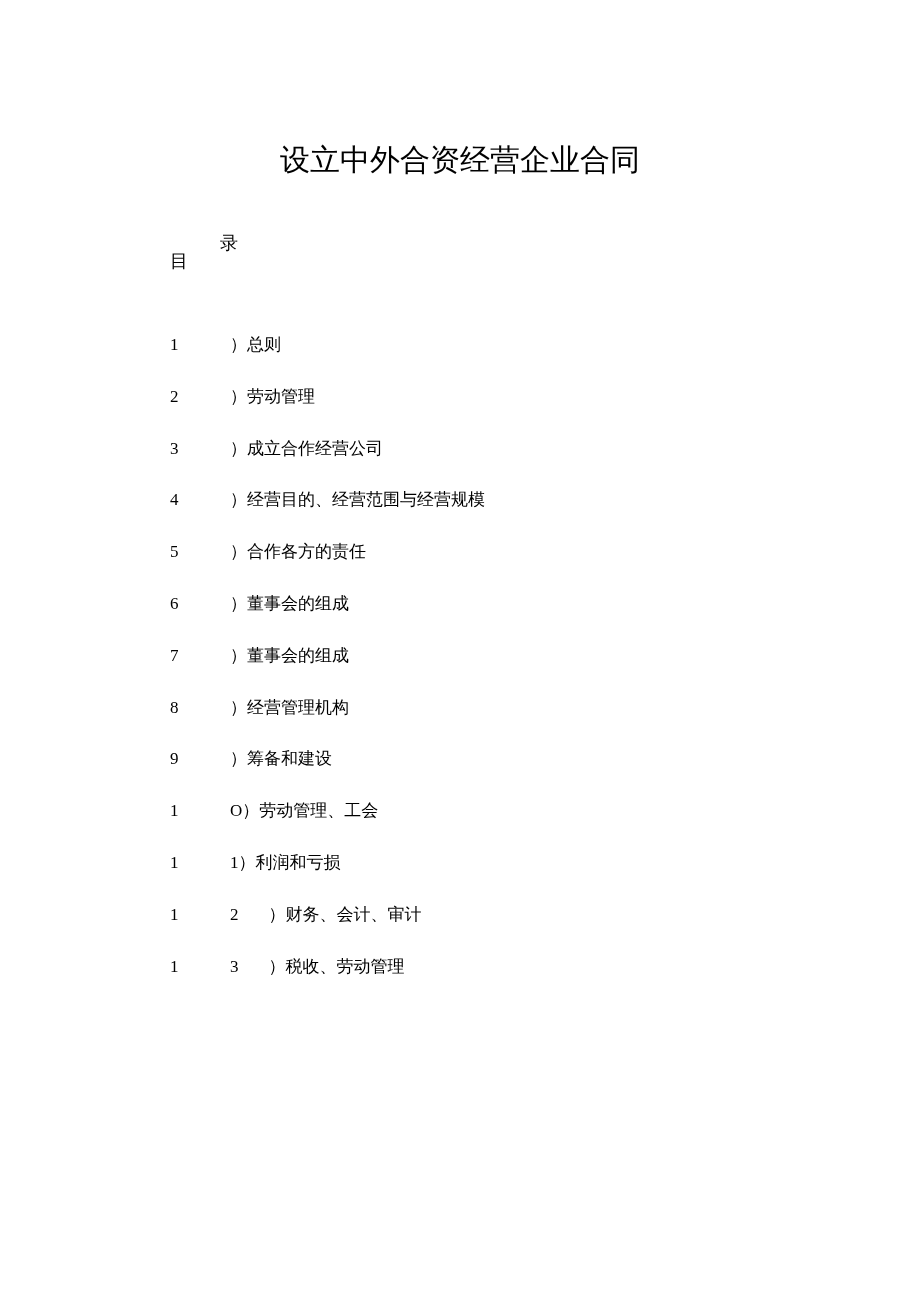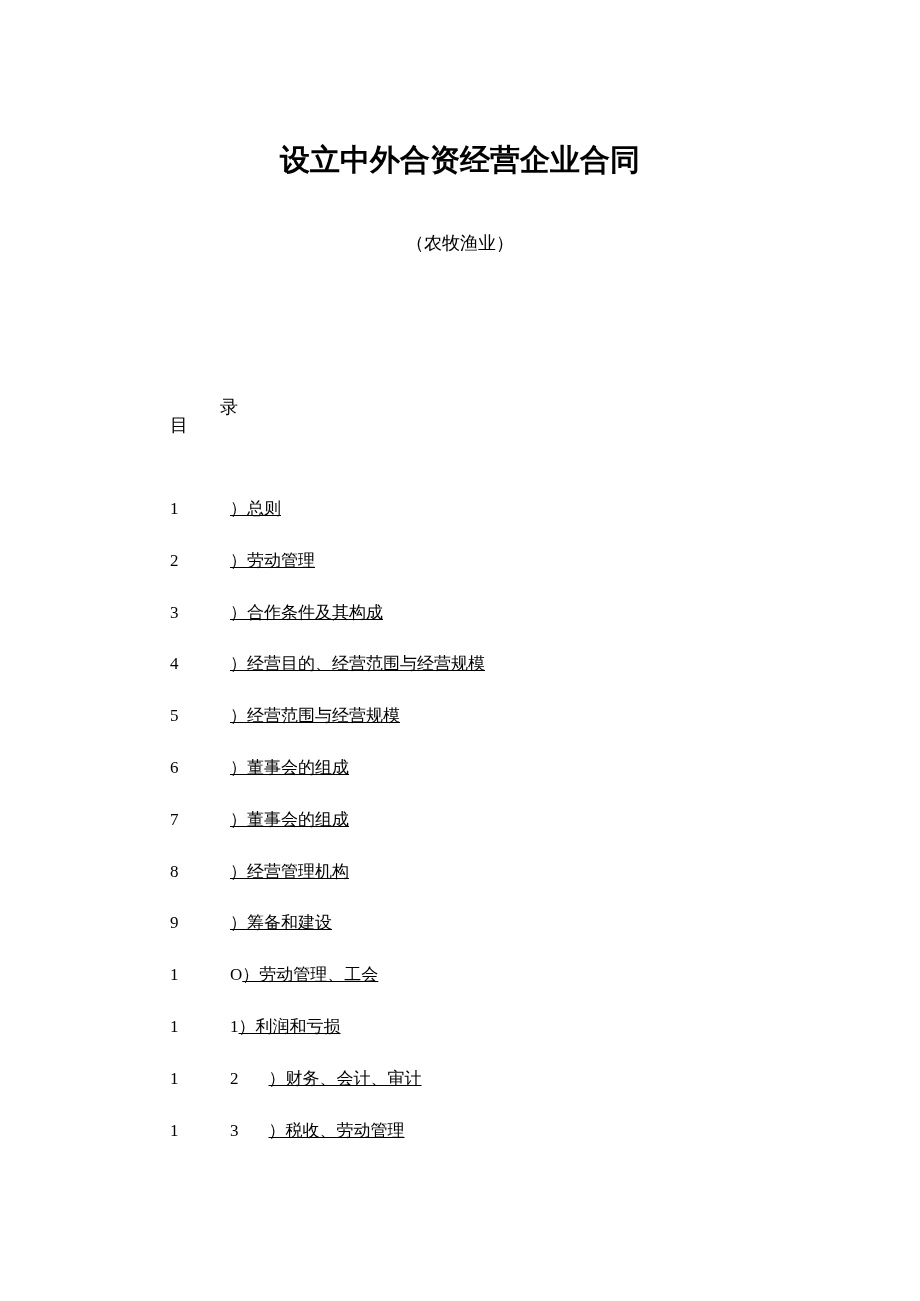--- a/index.html
+++ b/index.html
@@ -14,21 +14,21 @@
       font-family: "SimSun", "宋体", serif;
       color: #000000;
       position: relative;
     }
     .page {
       padding: 140px 170px 0 170px;
     }
     .title {
       text-align: center;
       font-size: 30px;
-      font-weight: bold;
+      font-weight: normal;
       margin-bottom: 50px;
     }
     .subtitle {
       text-align: center;
       font-size: 18px;
       margin-bottom: 140px;
     }
     .toc-header {
       display: flex;
       font-size: 18px;
@@ -52,63 +52,61 @@
       margin-bottom: 28px;
       line-height: 1.4;
     }
     .toc-num {
       display: inline-block;
       width: 60px;
       font-family: "Times New Roman", serif;
     }
     .toc-text {
       display: inline-block;
-      text-decoration: underline;
     }
     .toc-text .sub-num {
       display: inline-block;
       font-family: "Times New Roman", serif;
     }
     .toc-text .gap {
       display: inline-block;
       width: 30px;
     }
   </style>
 </head>
 <body>
 
 <div class="page">
   <h1 class="title">设立中外合资经营企业合同</h1>
-  <div class="subtitle">（农牧渔业）</div>
 
   <div class="toc-header">
     <span class="char1">目</span>
     <span class="char2">录</span>
   </div>
 
   <ul class="toc-list">
     <li class="toc-item">
       <span class="toc-num">1</span>
       <span class="toc-text">）总则</span>
     </li>
     <li class="toc-item">
       <span class="toc-num">2</span>
       <span class="toc-text">）劳动管理</span>
     </li>
     <li class="toc-item">
       <span class="toc-num">3</span>
-      <span class="toc-text">）合作条件及其构成</span>
+      <span class="toc-text">）成立合作经营公司</span>
     </li>
     <li class="toc-item">
       <span class="toc-num">4</span>
       <span class="toc-text">）经营目的、经营范围与经营规模</span>
     </li>
     <li class="toc-item">
       <span class="toc-num">5</span>
-      <span class="toc-text">）经营范围与经营规模</span>
+      <span class="toc-text">）合作各方的责任</span>
     </li>
     <li class="toc-item">
       <span class="toc-num">6</span>
       <span class="toc-text">）董事会的组成</span>
     </li>
     <li class="toc-item">
       <span class="toc-num">7</span>
       <span class="toc-text">）董事会的组成</span>
     </li>
     <li class="toc-item">

